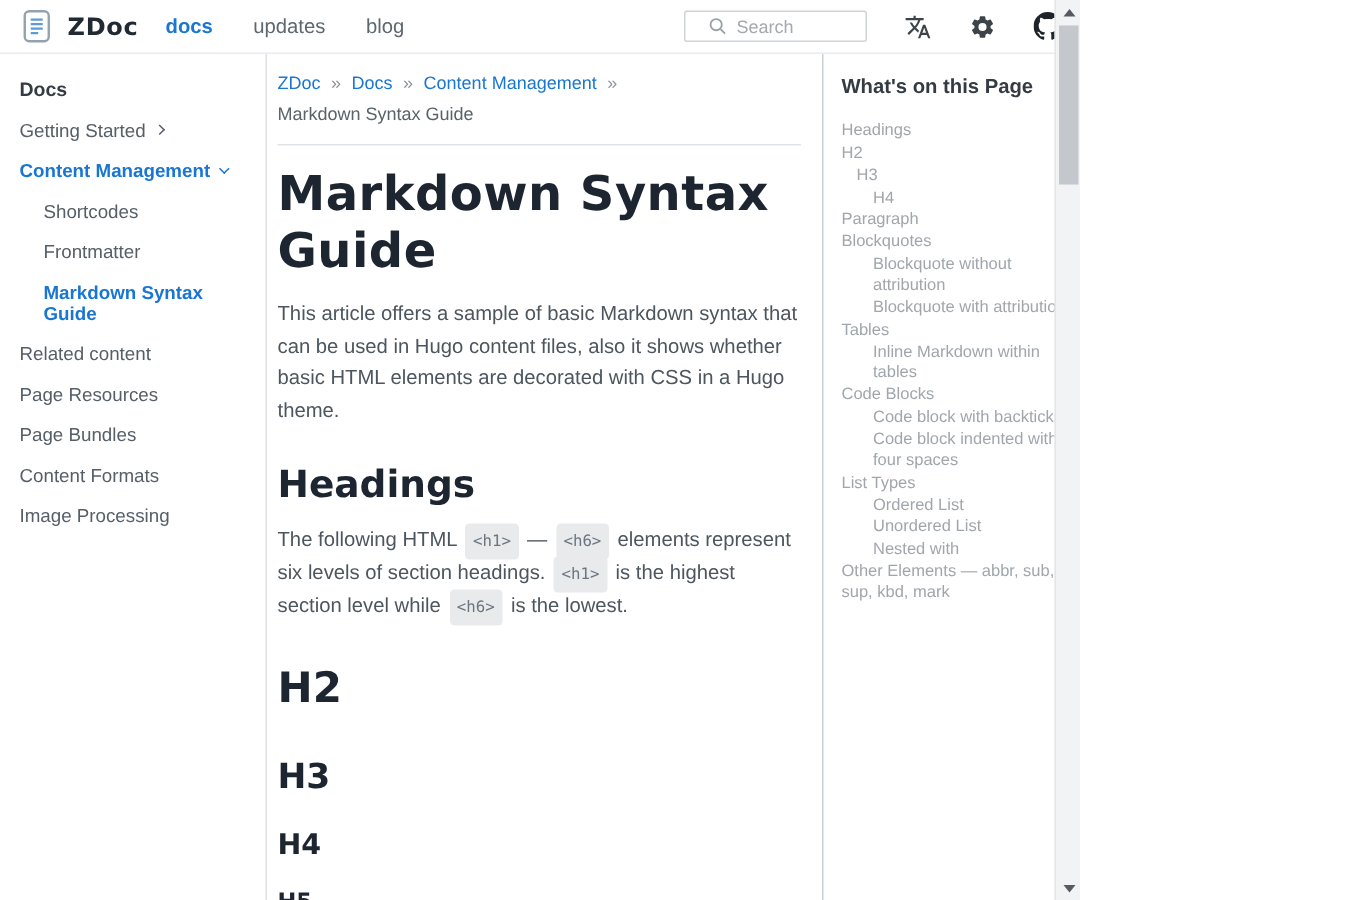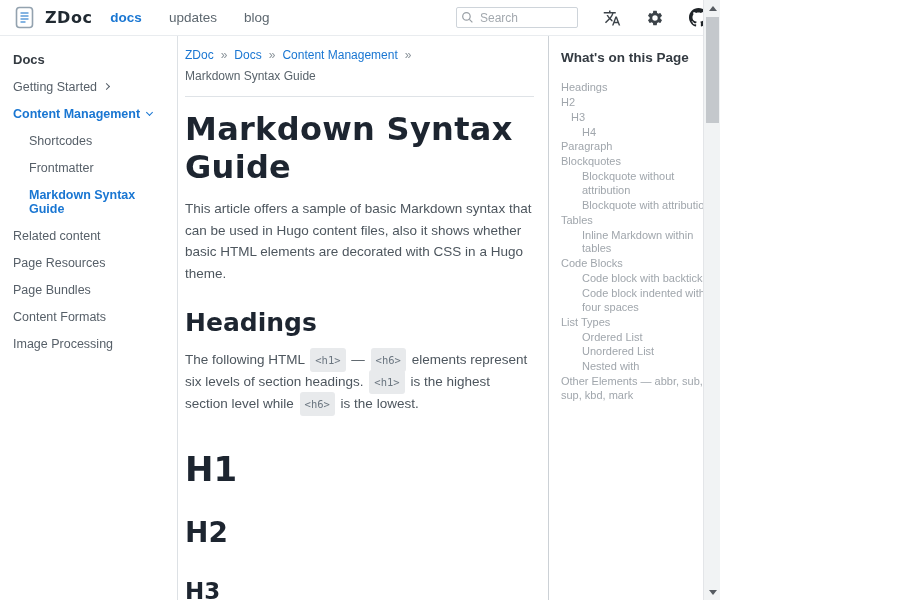--- a/index.html
+++ b/index.html
@@ -24,21 +24,21 @@
   .navbar { height:36px; flex:0 0 36px; display:flex; align-items:center;
             padding:0 12px 0 14px; border-bottom:1px solid #e9ecef; background:#fff; }
   .brand { display:flex; align-items:center; gap:10px; cursor:pointer; }
   .brand-title { font-family:"DejaVu Sans", sans-serif; font-weight:bold; font-size:16px;
                  color:#212a32; letter-spacing:.5px; }
   .nav-links { display:flex; align-items:center; gap:27px; margin-left:18px; font-size:13.5px; }
   .nav-link { color:#5d676f; text-decoration:none; cursor:pointer; }
   .nav-link.active { color:#1976d2; font-weight:bold; }
   .nav-right { margin-left:auto; display:flex; align-items:center; }
   .searchbox { width:122px; height:21px; border:1px solid #ced4da; border-radius:2px;
-               display:flex; align-items:center; padding:0 4px; gap:6px; background:#fff; }
+               display:flex; align-items:center; padding:0 15px; gap:6px; background:#fff; }
   .searchbox input { border:none; outline:none; width:80px; font-size:12px; color:#495057;
                      font-family:"Liberation Sans", sans-serif; background:transparent; }
   .searchbox input::placeholder { color:#a3a9af; }
   .nav-icon { margin-left:25px; display:flex; align-items:center; cursor:pointer; }
 
   
   .main-row { flex:1; display:flex; min-height:0; }
 
   
   .left-sidebar { width:178px; flex:0 0 178px; border-right:1px solid #dde1e5;
@@ -177,21 +177,20 @@
       <h1 class="page-title">Markdown Syntax Guide</h1>
 
       <p class="para">This article offers a sample of basic Markdown syntax that can be used in Hugo content files, also it shows whether basic HTML elements are decorated with CSS in a Hugo theme.</p>
 
       <h2 class="h2-title">Headings</h2>
 
       <p class="para">
         <span>The following HTML </span><span class="code">&lt;h1&gt;</span><span> — </span><span class="code">&lt;h6&gt;</span><span> elements represent six levels of section headings. </span><span class="code">&lt;h1&gt;</span><span> is the highest section level while </span><span class="code">&lt;h6&gt;</span><span> is the lowest.</span>
       </p>
 
-      <div class="hsample hs1">H1</div>
       <div class="hsample hs2">H2</div>
       <div class="hsample hs3">H3</div>
       <div class="hsample hs4">H4</div>
       <div class="hsample hs5">H5</div>
       <div class="hsample hs6">H6</div>
     </main>
 
     <aside class="right-sidebar">
       <div class="toc-title">What's on this Page</div>
       <ul class="toc-list">

